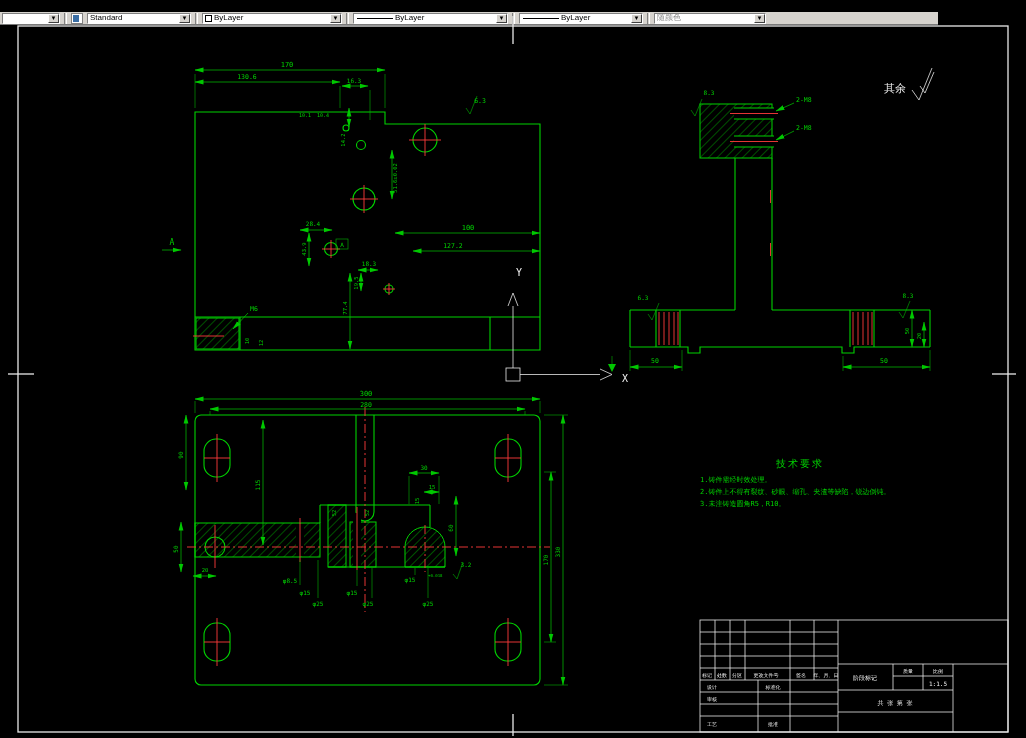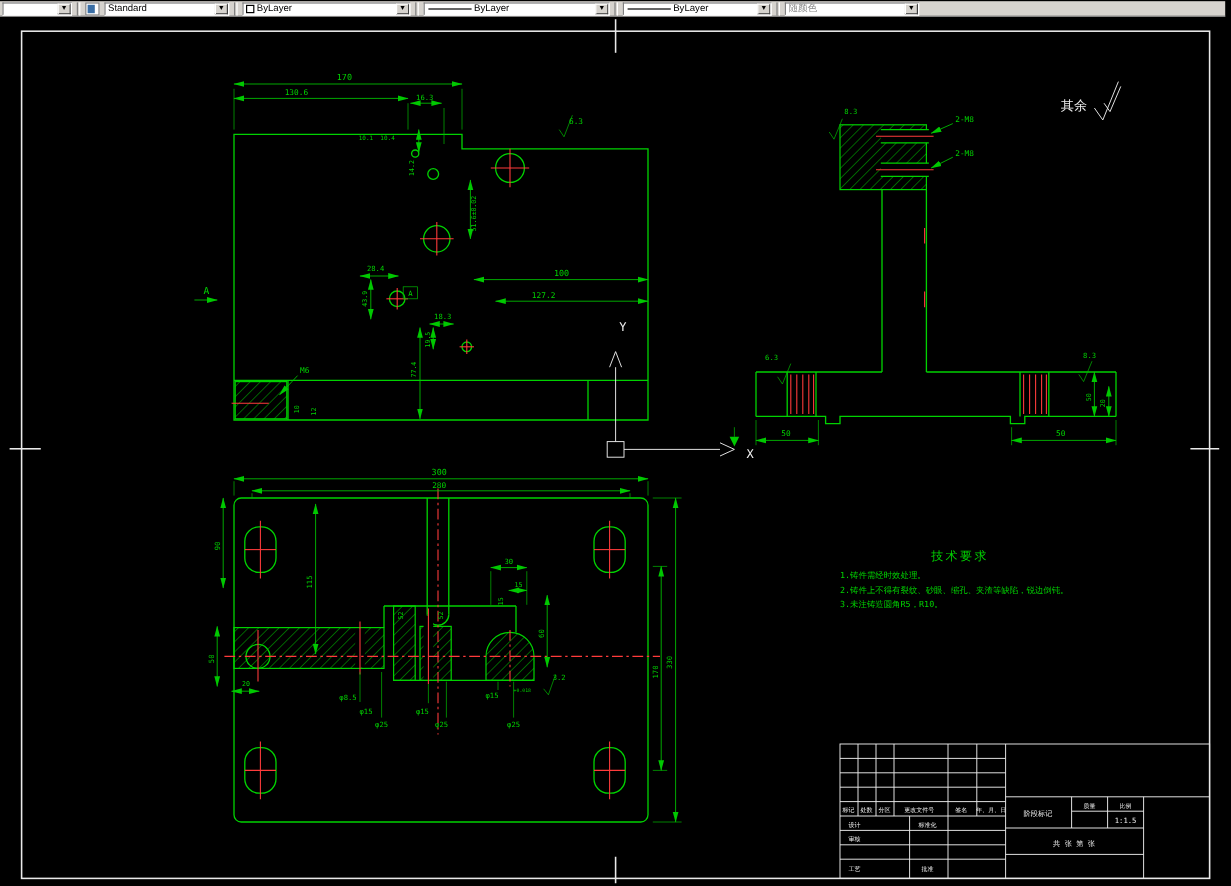--- a/index.html
+++ b/index.html
@@ -1,19 +1,19 @@
 <!DOCTYPE html>
 <html><head>
 <meta charset="utf-8">
 <style>
   *{margin:0;padding:0;box-sizing:border-box}
   html,body{width:1026px;height:738px;background:#000;font-family:"Liberation Sans",sans-serif;overflow:hidden}
   .screen{position:relative;width:1026px;height:738px;background:#000}
   
-  .toolbar{position:absolute;top:1px;left:0;width:1021px;height:13px;background:#d6d3ce;border-bottom:1px solid #7a7a7a;display:flex;align-items:center;padding:3px 2px;gap:4px}
+  .toolbar{position:absolute;top:12px;left:0;width:938px;height:13px;background:#d6d3ce;border-bottom:1px solid #7a7a7a;display:flex;align-items:center;padding:3px 2px;gap:4px}
   .combo{height:11px;background:#fff;border:1px solid #808080;border-right-color:#fff;border-bottom-color:#fff;display:flex;align-items:center;font-size:8px;color:#000;overflow:hidden}
   .combo .ctext{flex:1;padding:0 2px;white-space:nowrap;font-size:8px;line-height:10px}
   .combo .cbtn{width:11px;height:9px;background:#d6d3ce;border:1px solid #fff;border-right-color:#404040;border-bottom-color:#404040;font-size:6px;line-height:7px;text-align:center;color:#000}
   .combo.disabled .ctext{color:#8a8a8a}
   .sep{width:3px;height:11px;border-left:1px solid #808080;border-right:1px solid #fff}
   .tbicon{width:12px;height:11px;background:#fff;border:1px solid #808080;position:relative}
   .tbicon::after{content:"";position:absolute;left:1px;top:1px;width:6px;height:7px;background:#3a6ea5}
   .swatch{width:7px;height:7px;border:1px solid #000;background:#fff;margin-left:2px;flex:none}
   .ltline{width:36px;height:1px;background:#000;margin-left:3px;flex:none}
   

